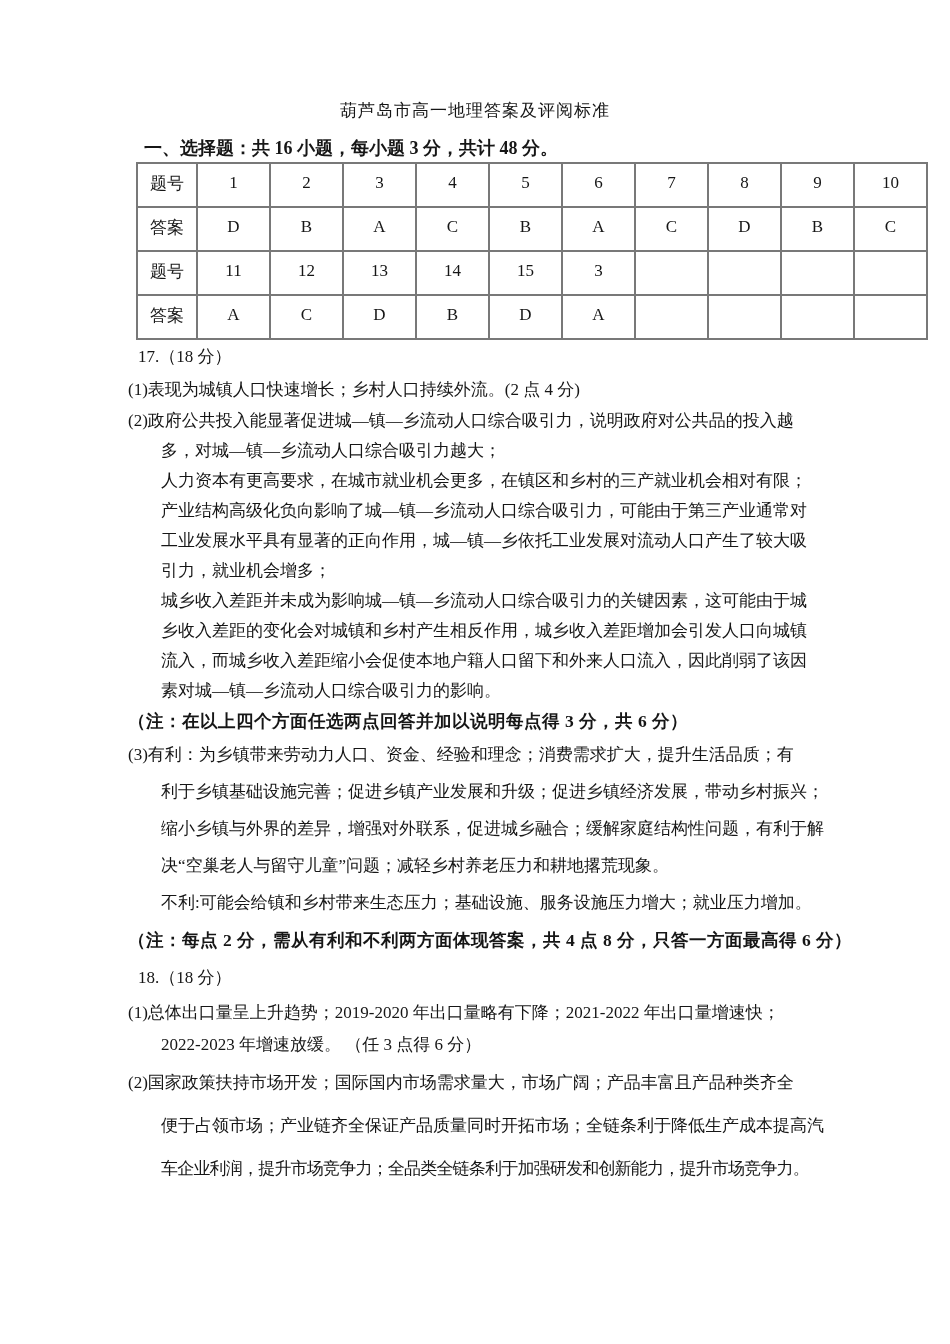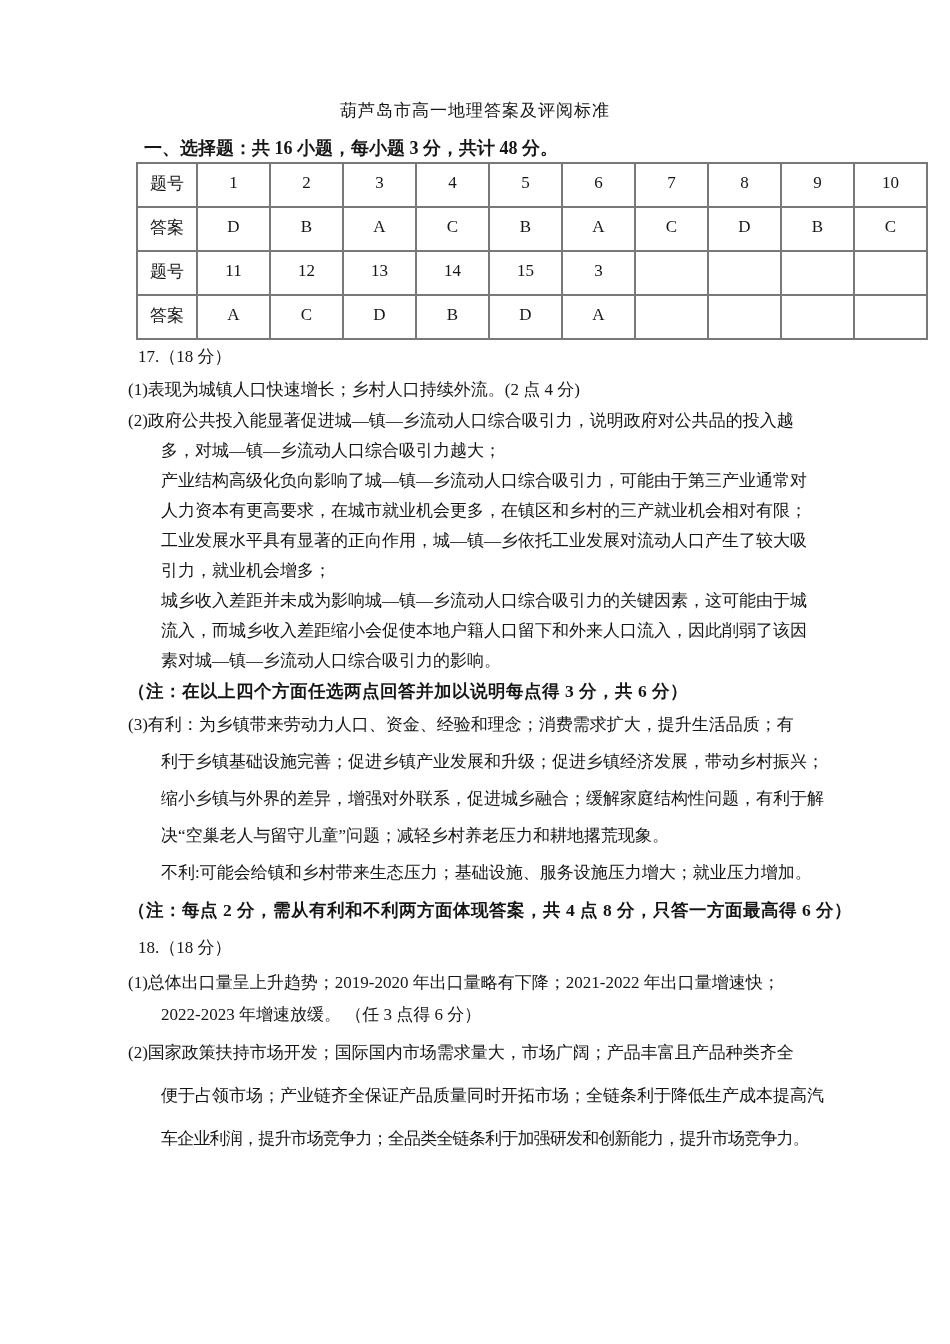--- a/index.html
+++ b/index.html
@@ -110,25 +110,26 @@
           </tr>
         </tbody>
     </table>
 
 
     <div class="lines">
         <div class="ln qn h34">17.（18 分）</div>
         <div class="ln l0 h32">(1)表现为城镇人口快速增长；乡村人口持续外流。(2 点 4 分)</div>
         <div class="ln l0 h30">(2)政府公共投入能显著促进城—镇—乡流动人口综合吸引力，说明政府对公共品的投入越</div>
         <div class="ln l1 h30">多，对城—镇—乡流动人口综合吸引力越大；</div>
+        <div class="ln l1 h30">人力资本有更高要求，在城市就业机会更多，在镇区和乡村的三产就业机会相对有限；</div>
         <div class="ln l1 h30">产业结构高级化负向影响了城—镇—乡流动人口综合吸引力，可能由于第三产业通常对</div>
-        <div class="ln l1 h30">人力资本有更高要求，在城市就业机会更多，在镇区和乡村的三产就业机会相对有限；</div>
         <div class="ln l1 h30">工业发展水平具有显著的正向作用，城—镇—乡依托工业发展对流动人口产生了较大吸</div>
         <div class="ln l1 h30">引力，就业机会增多；</div>
         <div class="ln l1 h30">城乡收入差距并未成为影响城—镇—乡流动人口综合吸引力的关键因素，这可能由于城</div>
+        <div class="ln l1 h30">乡收入差距的变化会对城镇和乡村产生相反作用，城乡收入差距增加会引发人口向城镇</div>
         <div class="ln l1 h30">流入，而城乡收入差距缩小会促使本地户籍人口留下和外来人口流入，因此削弱了该因</div>
         <div class="ln l1 h30">素对城—镇—乡流动人口综合吸引力的影响。</div>
         <div class="ln note h30">（注：在以上四个方面任选两点回答并加以说明每点得 3 分，共 6 分）</div>
         <div class="ln l0 h37">(3)有利：为乡镇带来劳动力人口、资金、经验和理念；消费需求扩大，提升生活品质；有</div>
         <div class="ln l1 h37">利于乡镇基础设施完善；促进乡镇产业发展和升级；促进乡镇经济发展，带动乡村振兴；</div>
         <div class="ln l1 h37">缩小乡镇与外界的差异，增强对外联系，促进城乡融合；缓解家庭结构性问题，有利于解</div>
         <div class="ln l1 h37">决“空巢老人与留守儿童”问题；减轻乡村养老压力和耕地撂荒现象。</div>
         <div class="ln l1 h37">不利:可能会给镇和乡村带来生态压力；基础设施、服务设施压力增大；就业压力增加。</div>
         <div class="ln note h38">（注：每点 2 分，需从有利和不利两方面体现答案，共 4 点 8 分，只答一方面最高得 6 分）</div>
         <div class="ln qn h38">18.（18 分）</div>

